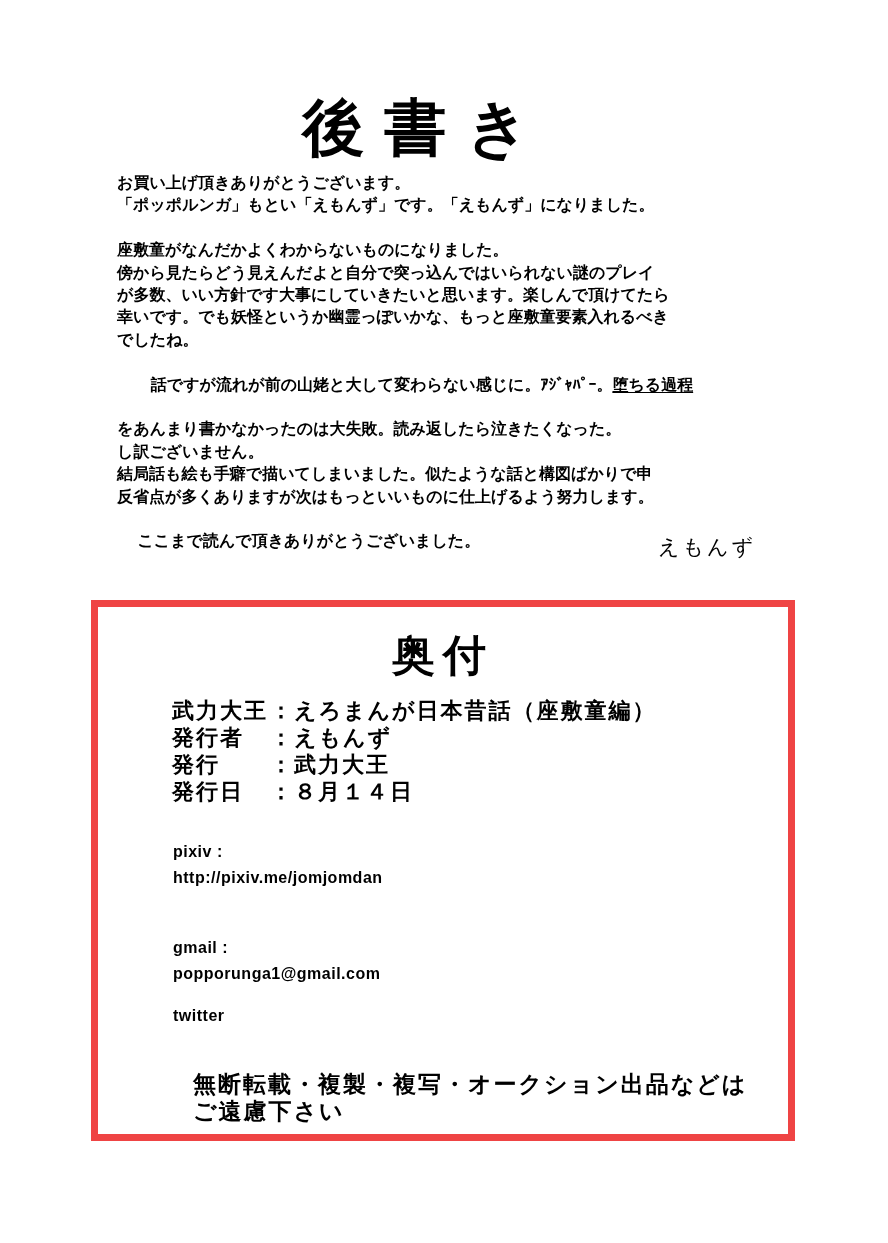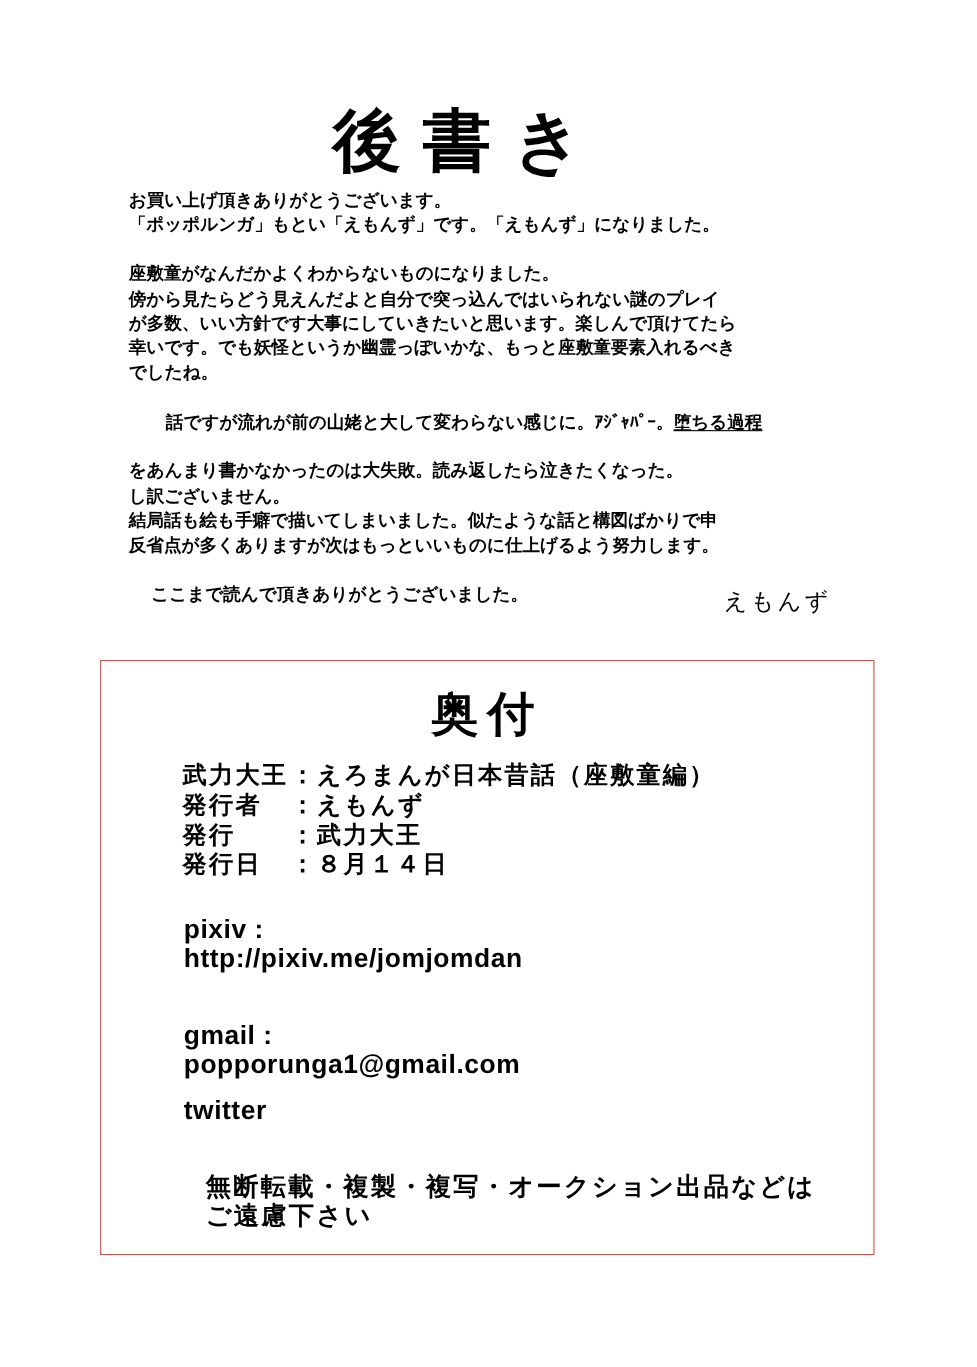--- a/index.html
+++ b/index.html
@@ -42,21 +42,21 @@
     font-size: 21px;
     font-weight: normal;
     letter-spacing: 3px;
     white-space: pre;
   }
 
   .colophon {
     position: absolute;
     left: 91px; top: 600px;
     width: 704px; height: 541px;
-    border: 1px solid #ef4444;
+    border: 7px solid #ef4444;
     box-sizing: border-box;
   }
   .colophon-heading {
     position: absolute;
     top: 20px; left: 0; width: 100%;
     text-align: center;
     font-size: 43px;
     font-weight: bold;
     letter-spacing: 8px;
   }
@@ -68,21 +68,21 @@
     letter-spacing: 2px;
   }
   .field-row { display: flex; height: 27px; line-height: 27px; }
   .field-label { display: inline-block; width: 98px; white-space: pre; }
   .field-colon { display: inline-block; }
   .field-value { white-space: pre; }
 
   .contact {
     position: absolute;
     left: 75px;
-    font-size: 24px;
+    font-size: 16px;
     font-weight: bold;
     letter-spacing: 0.5px;
     line-height: 26px;
   }
   .contact-pixiv   { top: 232px; }
   .contact-gmail   { top: 328px; }
   .contact-twitter { top: 396px; }
   .contact div { white-space: pre; }
 
   .notice {

